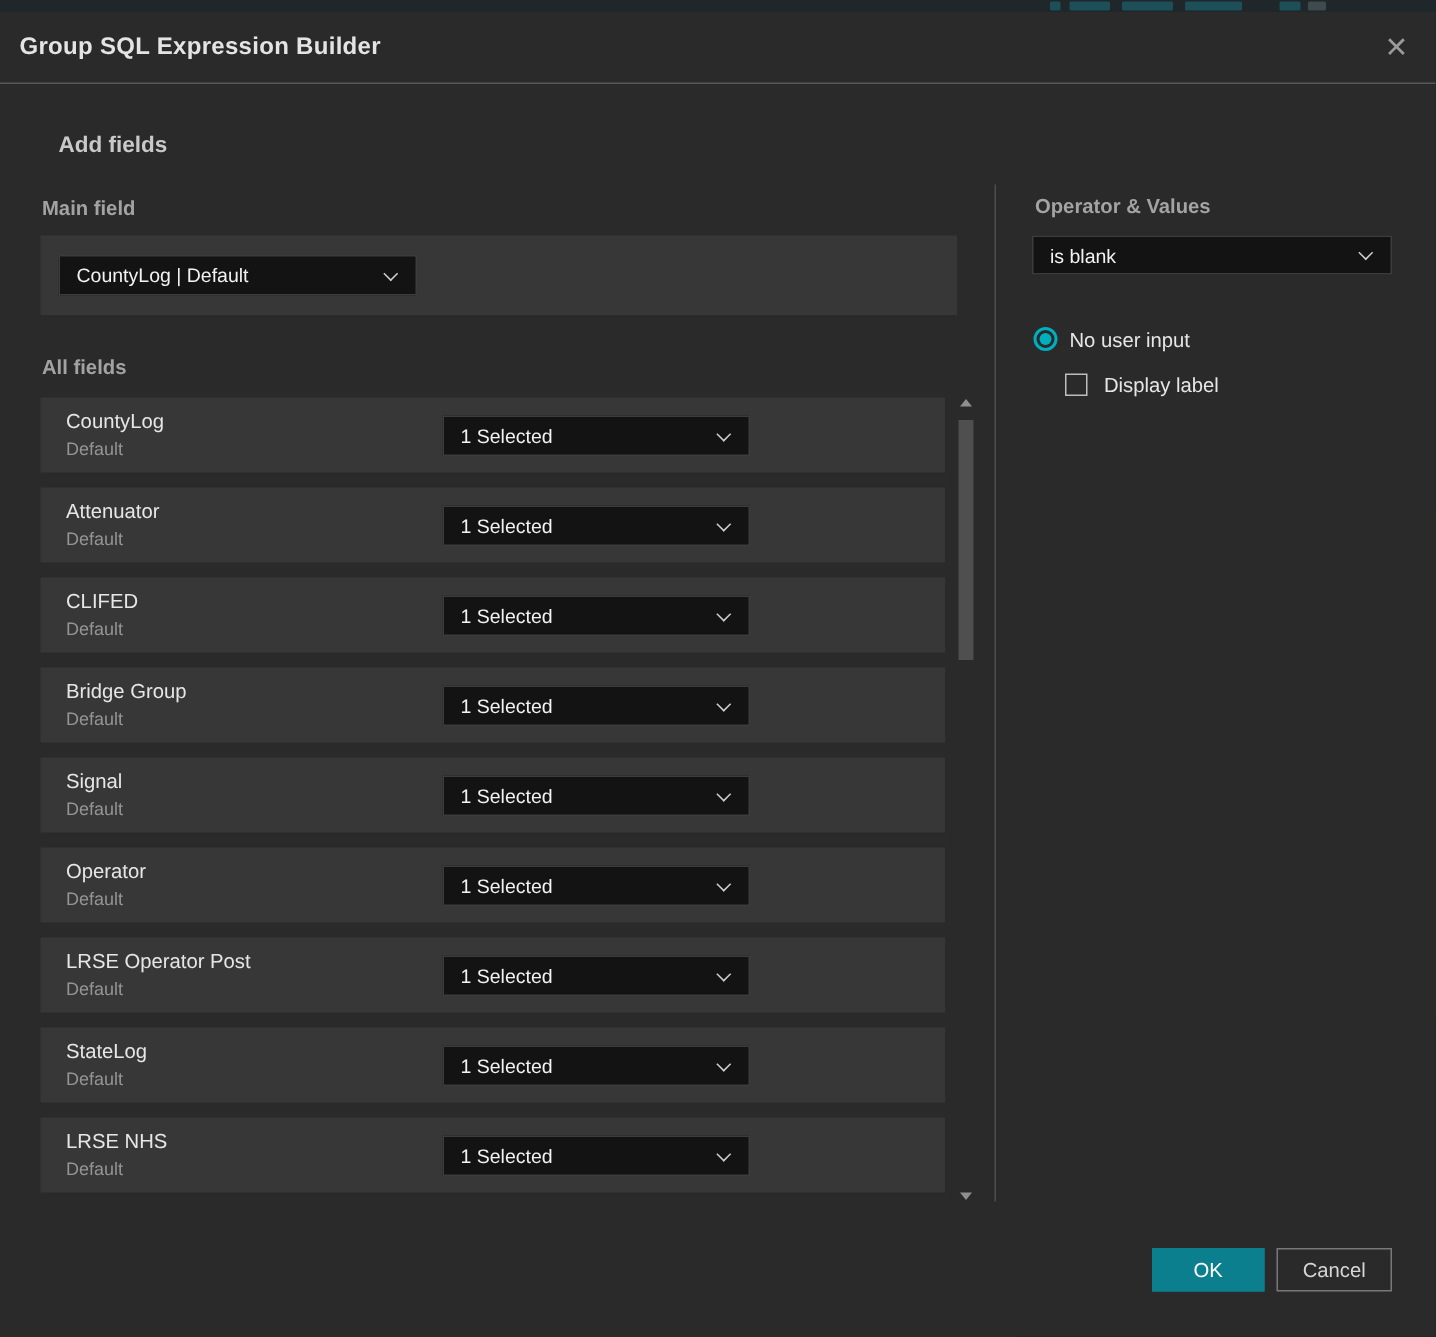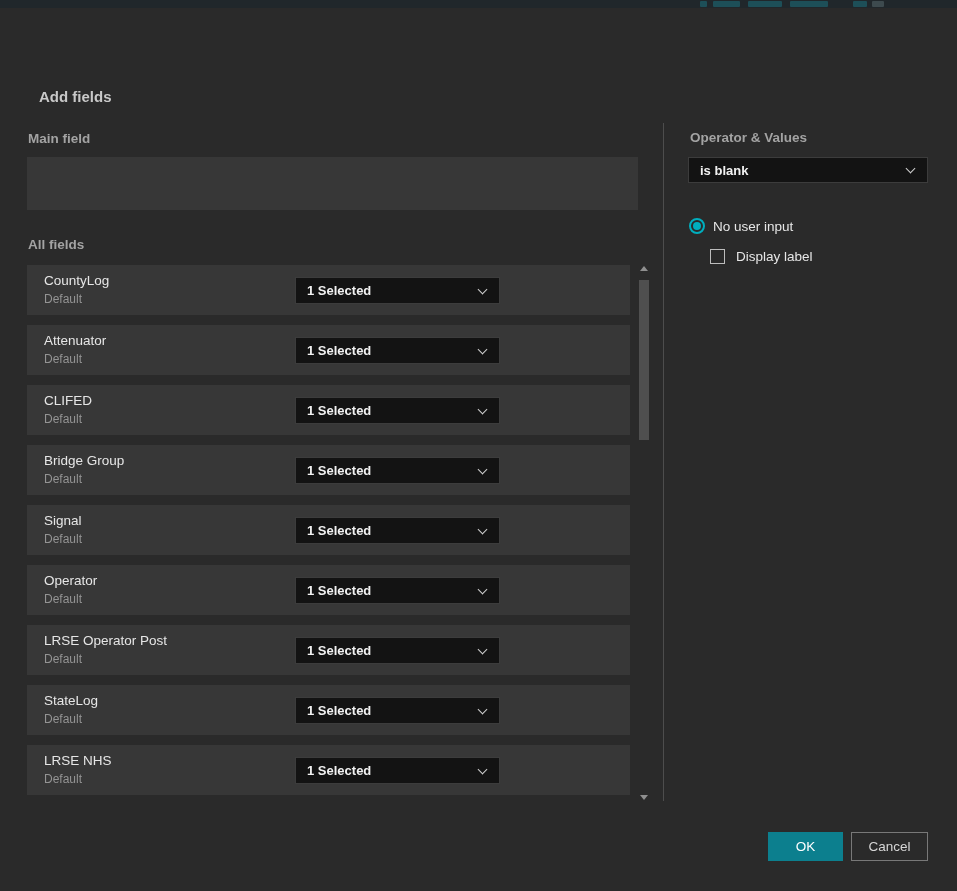--- a/index.html
+++ b/index.html
@@ -20,21 +20,21 @@
                color:#9a9a9a; font-size:19px; cursor:pointer; }
 
   .h-section { position:absolute; color:#c9c9c9; font-size:15px; font-weight:700;margin-left:11px; }
   .h-sub { position:absolute; color:#a3a3a3; font-size:13.5px; font-weight:700; }
 
   .panel { position:absolute; background:#373737; }
 
   .dd { position:absolute; background:#131313; border:1px solid #3c3c3c;
         display:flex; align-items:center; cursor:pointer; }
   .dd .dd-label { color:#f2f2f2; font-size:13px; padding-left:11px; white-space:nowrap;
-                  overflow:hidden; flex:1;font-weight:bold; }
+                  overflow:hidden; flex:1; }
   .chev { width:7px; height:7px; border-right:1.5px solid #cfcfcf; border-bottom:1.5px solid #cfcfcf;
           transform:rotate(45deg); margin-right:13px; margin-top:-3px; flex:none; }
   .cal-icon { margin-left:10px; flex:none; display:flex; }
   .dd.with-icon .dd-label { padding-left:9px; }
 
   .rows { position:absolute; left:27px; top:257px; width:603px; }
   .field-row { position:relative; height:50px; margin-bottom:10px; background:#373737; }
   .field-name { position:absolute; left:17px; top:8px; color:#e6e6e6; font-size:13.5px; }
   .field-sub  { position:absolute; left:17px; bottom:9px; color:#949494; font-size:12px; }
   .field-row .dd { left:268px; top:12px; width:205px; height:27px; }
@@ -73,26 +73,34 @@
   <div class="strip-dash" style="left:700px;width:7px;background:#1d4f58;"></div>
   <div class="strip-dash" style="left:713px;width:27px;background:#1d4f58;"></div>
   <div class="strip-dash" style="left:748px;width:34px;background:#1d4f58;"></div>
   <div class="strip-dash" style="left:790px;width:38px;background:#1d4f58;"></div>
   <div class="strip-dash" style="left:853px;width:14px;background:#1d4f58;"></div>
   <div class="strip-dash" style="left:872px;width:12px;background:#3d4a4e;"></div>
 </div>
 
 <div class="dialog">
 
+  <div class="titlebar">
+    <span class="title">Group SQL Expression Builder</span>
+    <span class="close-btn">✕</span>
+  </div>
 
   <div class="h-section" style="left:28px; top:80px;">Add fields</div>
 
   <div class="h-sub" style="left:28px; top:123px;">Main field</div>
 
   <div class="panel" style="left:27px; top:149px; width:611px; height:53px;">
+    <div class="dd" style="left:12px; top:13px; width:239px; height:27px;">
+      <span class="dd-label">CountyLog | Default</span>
+      <span class="chev"></span>
+    </div>
   </div>
 
   <div class="h-sub" style="left:28px; top:229px;">All fields</div>
 
   <div class="rows">
     <div class="field-row">
       <span class="field-name">CountyLog</span>
       <span class="field-sub">Default</span>
       <div class="dd">
         <span class="dd-label">1 Selected</span>

